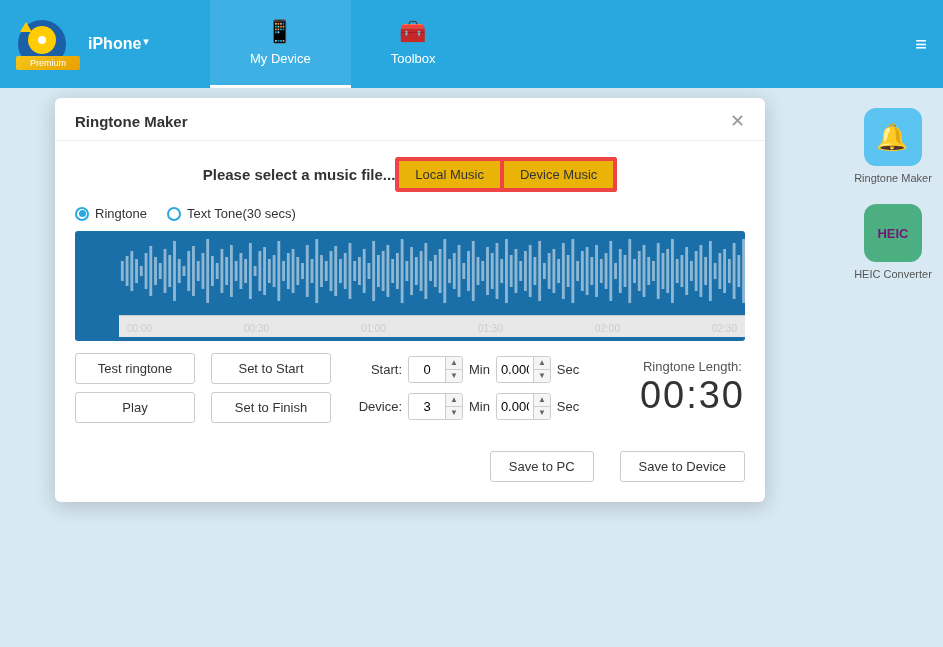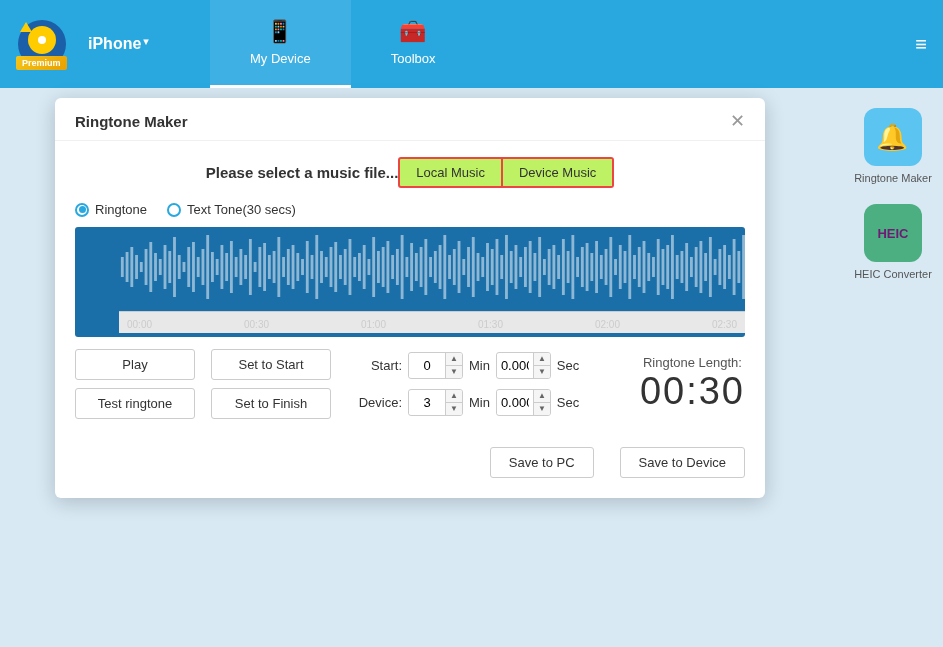--- a/index.html
+++ b/index.html
@@ -43,22 +43,22 @@
       font-size: 11px;
       margin-left: 2px;
     }
     .premium-badge {
       position: absolute;
       bottom: 0;
       left: 0;
       background: linear-gradient(135deg, #f5c518, #e8a000);
       color: #fff;
       font-size: 9px;
-      font-weight: bold;
-      padding: 2px 6px;
+      font-weight: normal;
+      padding: 2px 14px;
       border-radius: 2px;
     }
     .nav-tabs {
       display: flex;
       align-items: stretch;
     }
     .nav-tab {
       display: flex;
       flex-direction: column;
       align-items: center;
@@ -145,25 +145,25 @@
     .select-music-label {
       font-size: 15px;
       font-weight: 600;
       color: #333;
     }
     .music-source-btns {
       display: flex;
       gap: 0;
     }
     .music-source-btn {
-      border: 2px solid #ef4444;
+      border: 4px solid #ef4444;
       padding: 6px 16px;
       font-size: 13px;
       cursor: pointer;
-      background: #bef264;
+      background: #eab308;
       color: #333;
     }
     .music-source-btn:first-child {
       border-radius: 3px 0 0 3px;
     }
     .music-source-btn:last-child {
       border-radius: 0 3px 3px 0;
       border-left: none;
     }
 
@@ -588,22 +588,22 @@
             <span>01:00</span>
             <span>01:30</span>
             <span>02:00</span>
             <span>02:30</span>
           </div>
         </div>
 
         <div class="controls-area">
 
           <div class="btn-group-left">
+            <button class="ctrl-btn">Test ringtone</button>
             <button class="ctrl-btn">Play</button>
-            <button class="ctrl-btn">Test ringtone</button>
           </div>
           <div class="btn-group-left">
             <button class="ctrl-btn">Set to Start</button>
             <button class="ctrl-btn">Set to Finish</button>
           </div>
 
           <div class="time-controls">
 
             <div class="time-row">
               <span class="time-label">Start:</span>

